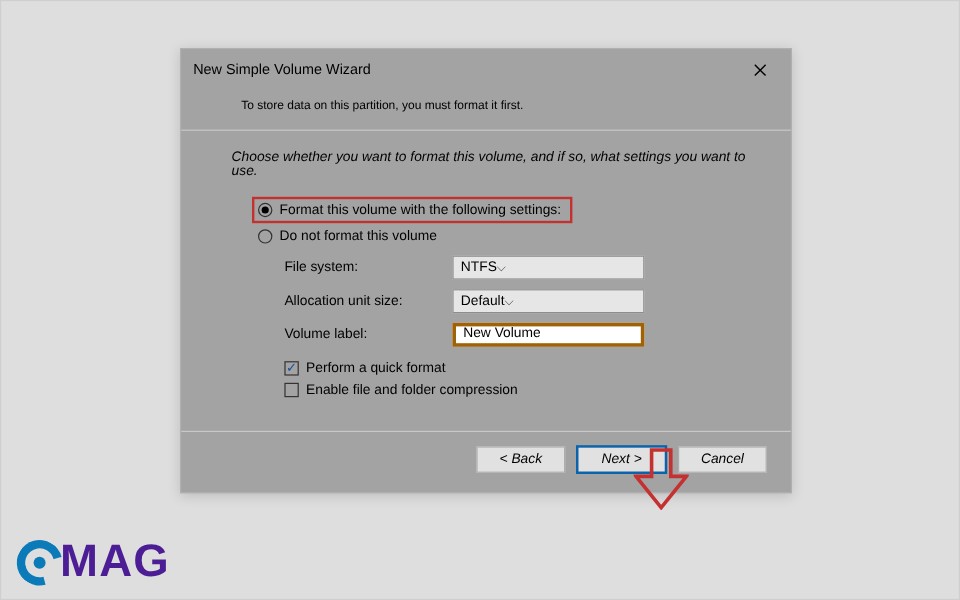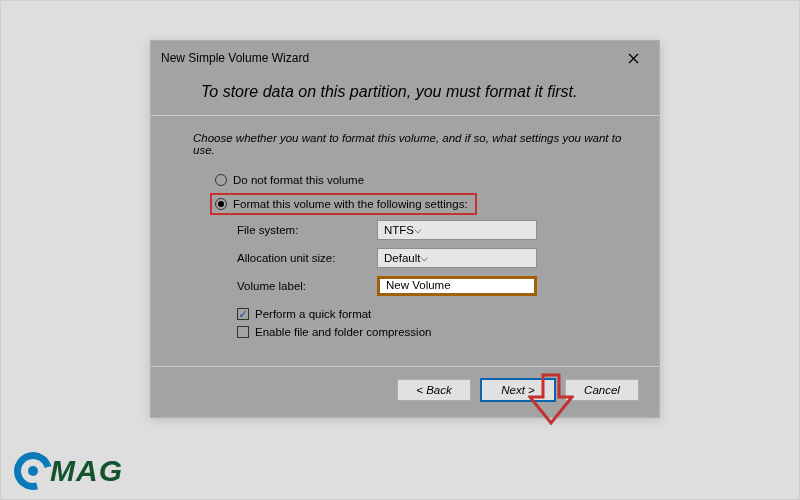--- a/index.html
+++ b/index.html
@@ -36,21 +36,21 @@
     display: flex;
     align-items: center;
     justify-content: center;
     font-size: 14px;
     line-height: 1;
   }
   .header {
     padding: 6px 34px 14px 34px;
   }
   .header .heading { font-weight: bold; font-size: 12px; }
-  .header .subheading { padding-left: 16px; margin-top: 2px; font-size: 16px; font-style: italic; }
+  .header .subheading { padding-left: 16px; margin-top: 2px; font-size: 10px; }
   .divider { height: 1px; background: #c8c8c8; margin: 0; }
   .content {
     padding: 16px 34px 22px 34px;
     min-height: 250px;
   }
   .intro { font-size: 11.5px; margin-bottom: 18px; padding-left: 8px; font-style: italic;}
   .options { padding-left: 30px; }
   .radio-row {
     display: flex;
     align-items: center;
@@ -182,26 +182,25 @@
   }
   .watermark .dot {
     position: absolute;
     top: 50%; left: 50%;
     width: 10px; height: 10px;
     margin: -5px 0 0 -5px;
     background: #0a7bb8;
     border-radius: 50%;
   }
   .watermark .text {
-    font-size: 30px;
+    font-size: 38px;
     font-weight: 700;
     letter-spacing: 1px;
-    color: #14532d;
+    color: #4c1d95;
     margin-left: -4px;
-    font-style: italic;
   }
   .outer-frame{
     position:absolute;
     inset:0;
     border:1px solid #cfcfcf;
     pointer-events:none;
   }
 </style>
 </head>
 <body>
@@ -224,28 +223,28 @@
     <div class="subheading">To store data on this partition, you must format it first.</div>
   </div>
 
   <div class="divider"></div>
 
   <div class="content">
     <div class="intro">Choose whether you want to format this volume, and if so, what settings you want to use.</div>
 
     <div class="options">
 
+      <label class="radio-row highlight">
+        <span class="radio selected"></span>
+        <span>Format this volume with the following settings:</span>
+      </label>
+
       <label class="radio-row">
         <span class="radio"></span>
         <span>Do not format this volume</span>
-      </label>
-
-      <label class="radio-row highlight">
-        <span class="radio selected"></span>
-        <span>Format this volume with the following settings:</span>
       </label>
 
       <div class="form-grid">
         <div>File system:</div>
         <div class="select">
           <span>NTFS</span>
           <span class="chev">⌵</span>
         </div>
 
         <div>Allocation unit size:</div>

